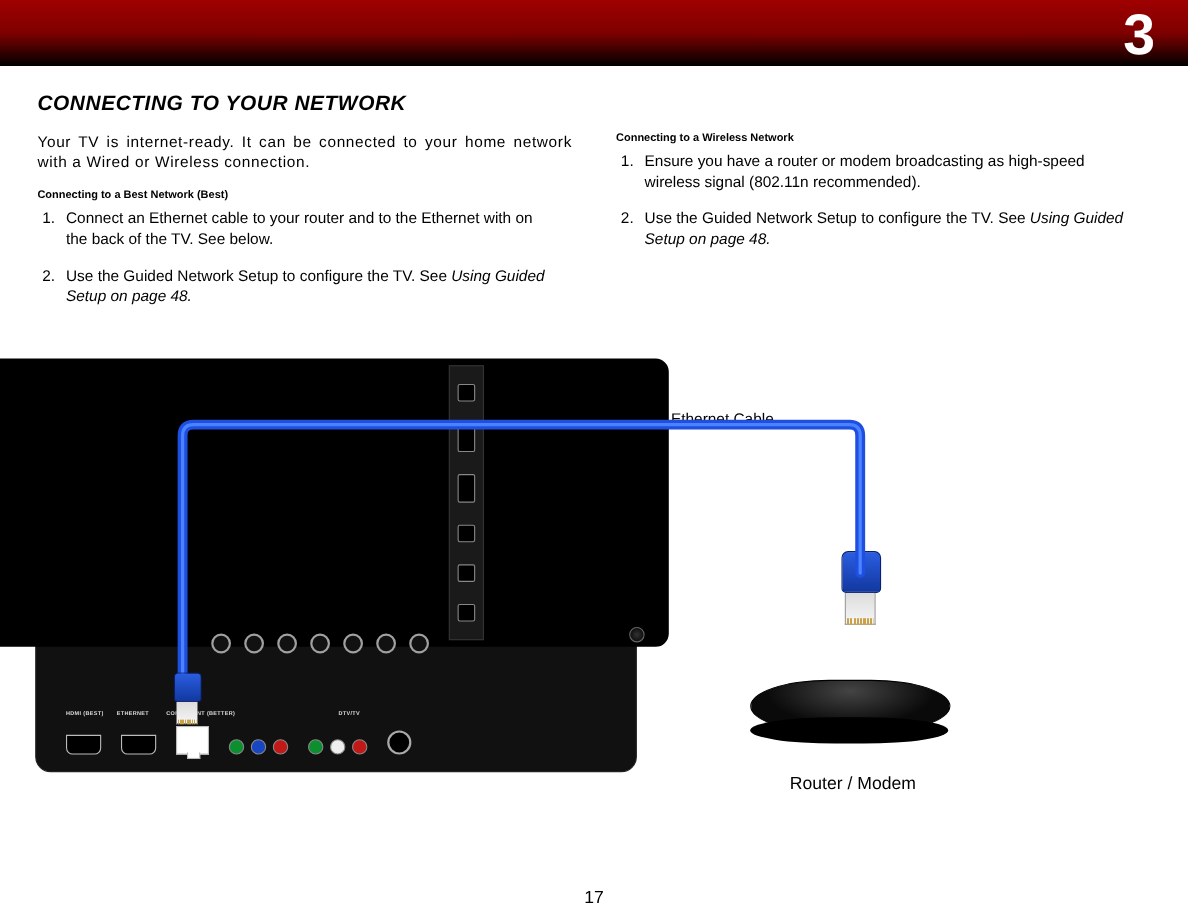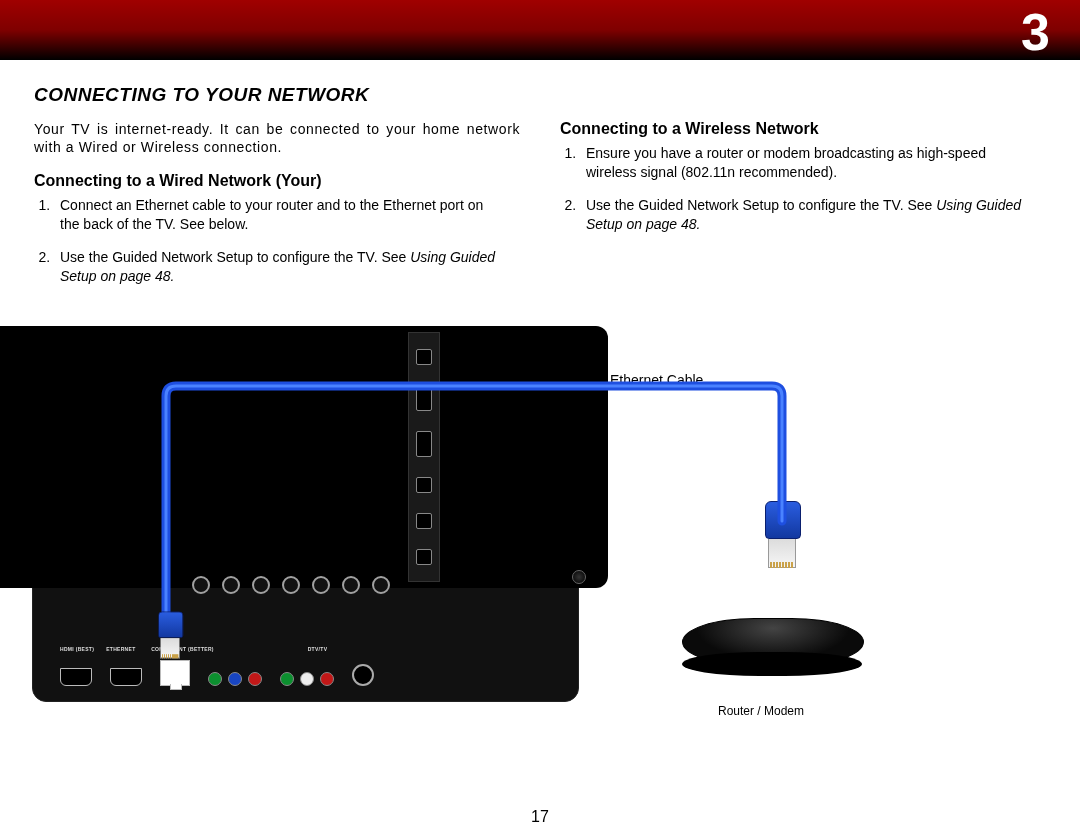--- a/index.html
+++ b/index.html
@@ -52,21 +52,21 @@
     flex: 1;
     min-width: 0;
   }
   .intro {
     text-align: justify;
     line-height: 1.3;
     margin: 0 0 16px 0;
     letter-spacing: 0.6px;
   }
   h2 {
-    font-size: 16px;
+    font-size: 10px;
     font-weight: bold;
     margin: 0 0 6px 0;
   }
   ol {
     margin: 0 16px 4px 0;
     padding-left: 20px;
   }
   ol li {
     padding-left: 6px;
     margin-bottom: 14px;
@@ -259,21 +259,21 @@
   .router .base {
     width: 180px; height: 24px;
     margin-top: -14px;
     background: #000;
     border-radius: 90px / 14px;
   }
   .router-label {
     position: absolute;
     left: 718px;
     top: 378px;
-    font-size: 12px;
+    font-size: 16px;
     text-align: center;
   }
   .back-label {
     position: absolute;
     left: 38px;
     top: 454px;
     color: #fff;
     font-weight: bold;
     font-size: 15px;
     letter-spacing: 0.5px;
@@ -297,23 +297,23 @@
     <div class="chapter-num">3</div>
   </div>
 
   <div class="content">
     <h1>CONNECTING TO YOUR NETWORK</h1>
 
     <div class="columns">
       <div class="col">
         <p class="intro">Your TV is internet-ready. It can be connected to your home network with a Wired or Wireless connection.</p>
 
-        <h2>Connecting to a Wired Network (Your)</h2>
+        <h2>Connecting to a Best Network (Best)</h2>
         <ol>
-          <li>Connect an Ethernet cable to your router and to the Ethernet port on the back of the TV. See below.</li>
+          <li>Connect an Ethernet cable to your router and to the Ethernet with on the back of the TV. See below.</li>
           <li>
             <span>Use the Guided Network Setup to configure the TV. See </span><span class="xref">Using Guided Setup on page 48.</span>
           </li>
         </ol>
       </div>
 
       <div class="col">
         <h2>Connecting to a Wireless Network</h2>
         <ol>
           <li>Ensure you have a router or modem broadcasting as high-speed wireless signal (802.11n recommended).</li>

